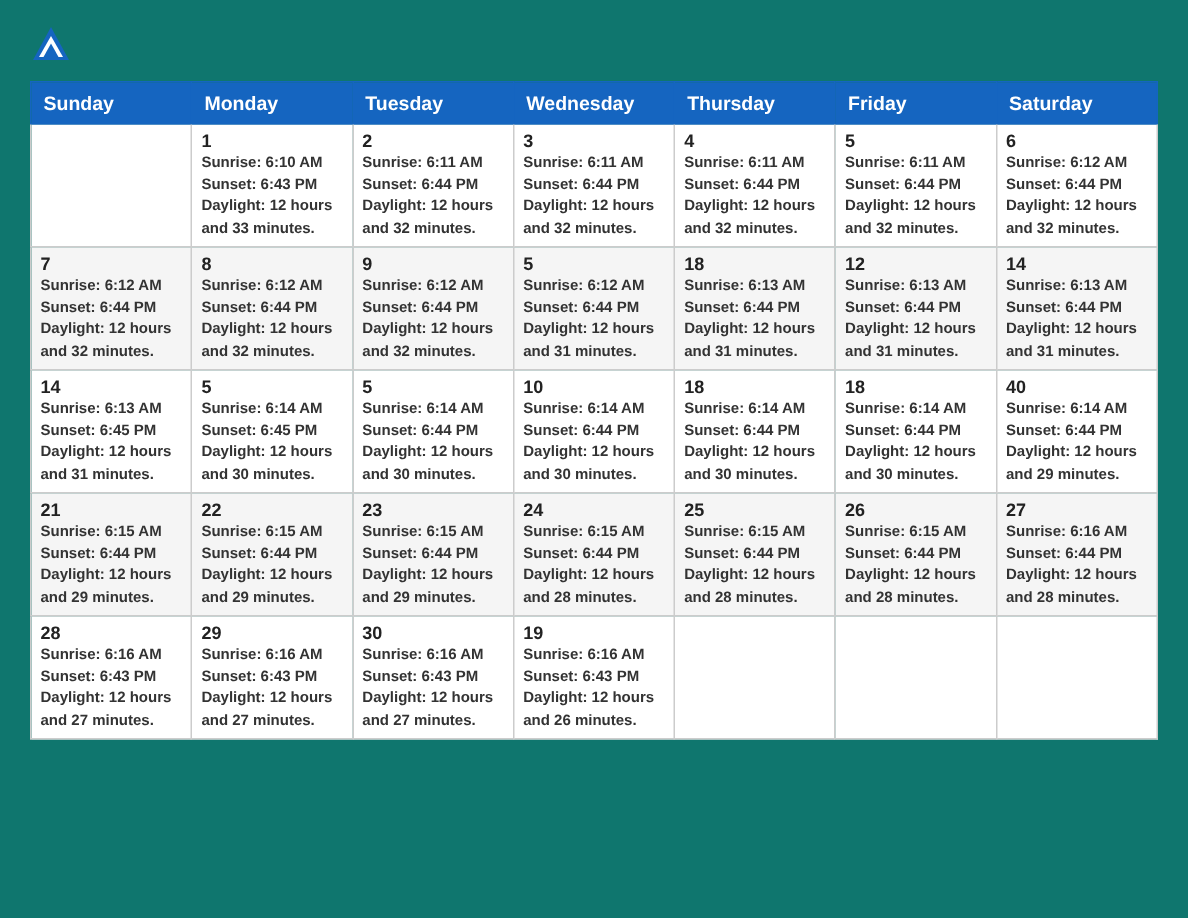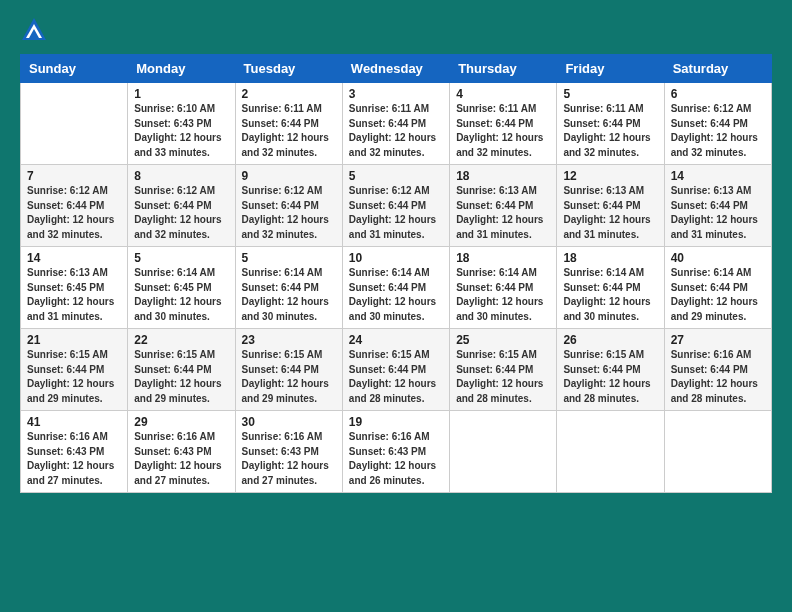--- a/index.html
+++ b/index.html
@@ -333,21 +333,21 @@
           <td>
             <span class="day-num">27</span>
             <div class="cell-info" style="white-space: pre-line;">Sunrise: 6:16 AM
 Sunset: 6:44 PM
 Daylight: 12 hours
 and 28 minutes.</div>
           </td>
         </tr>
         <tr>
           <td>
-            <span class="day-num">41</span>
+            <span class="day-num">28</span>
             <div class="cell-info" style="white-space: pre-line;">Sunrise: 6:16 AM
 Sunset: 6:43 PM
 Daylight: 12 hours
 and 27 minutes.</div>
           </td>
           <td>
             <span class="day-num">29</span>
             <div class="cell-info" style="white-space: pre-line;">Sunrise: 6:16 AM
 Sunset: 6:43 PM
 Daylight: 12 hours

